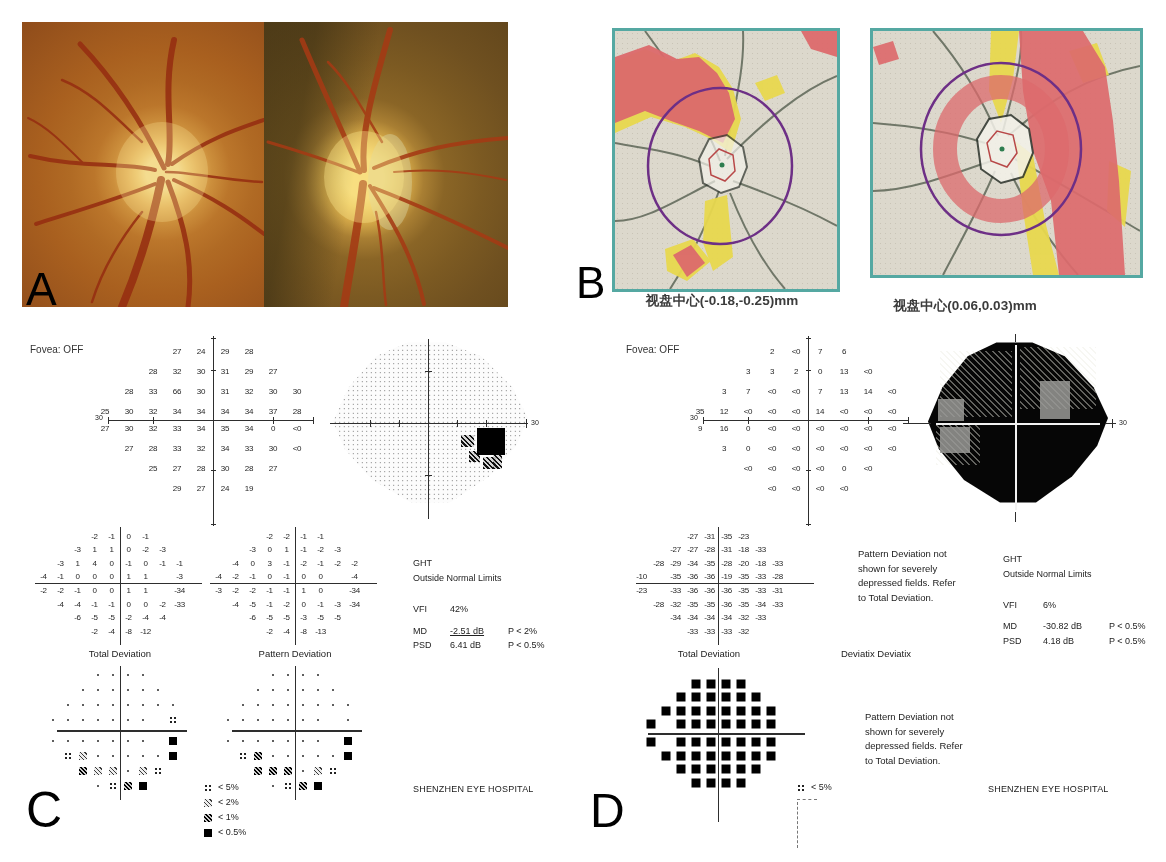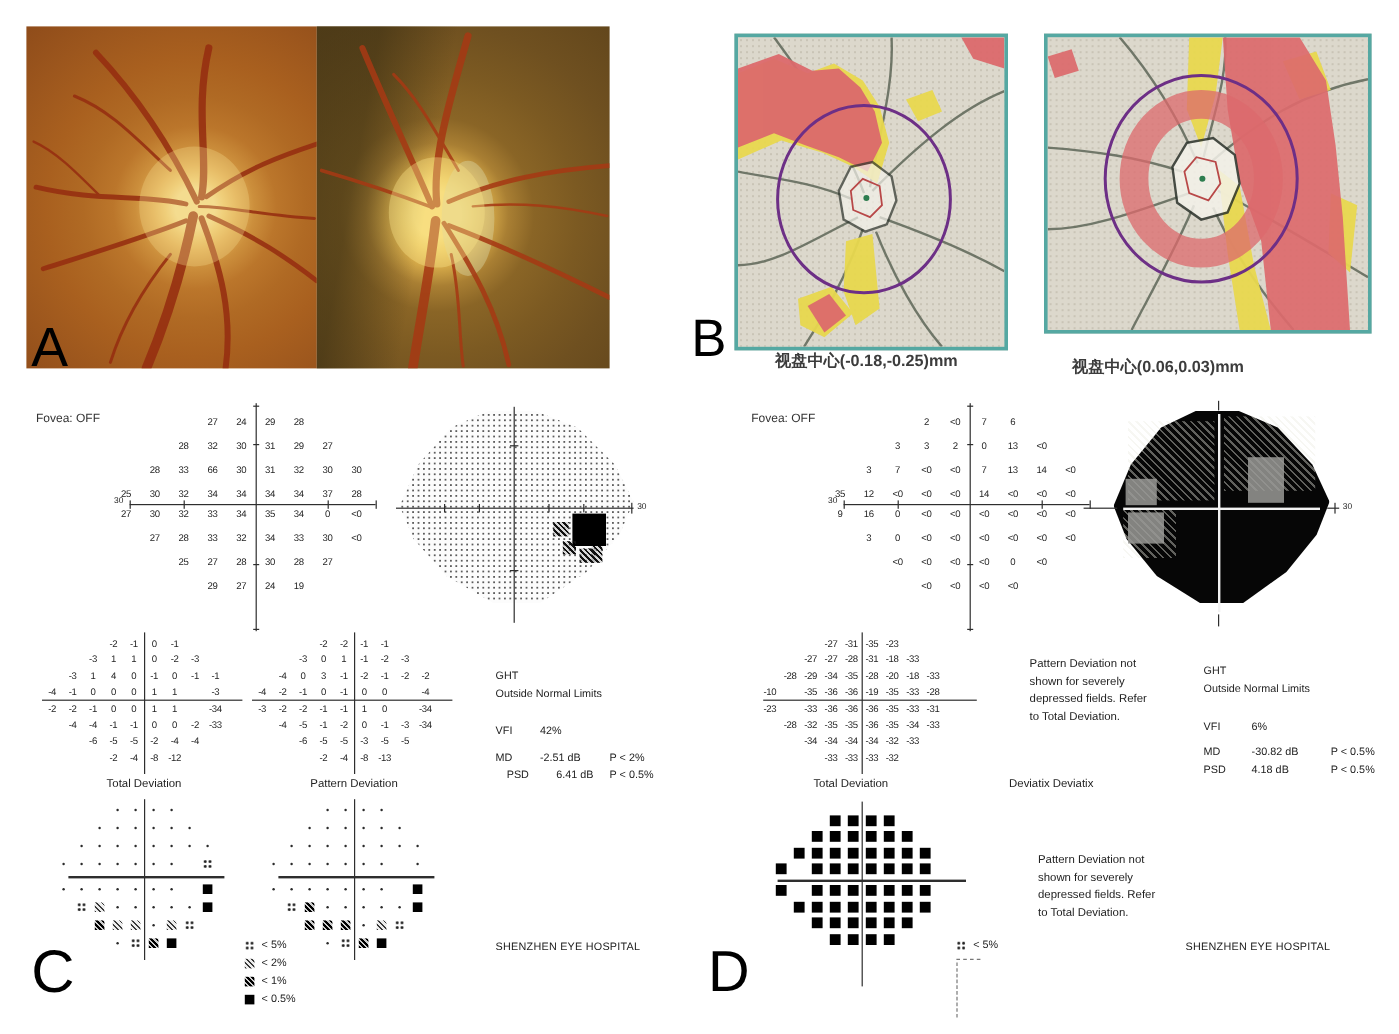--- a/index.html
+++ b/index.html
@@ -375,23 +375,23 @@
   <div class="gridtitle" style="left:295px;top:648px;">Pattern Deviation</div>
 
   <div class="tblock" style="left:413px;top:556px;">
     <div>GHT</div>
     <div>Outside Normal Limits</div>
   </div>
   <div class="stat" style="left:413px;top:604px;">
     <span class="sl" style="width:37px;">VFI</span><span>42%</span>
   </div>
   <div class="stat" style="left:413px;top:626px;">
-    <span class="sl" style="width:37px;">MD</span><span class="sl" style="width:58px;">-2.51 dB</span><span>P &lt; 2%</span>
-  </div>
-  <div class="stat" style="left:413px;top:640px;text-align:center;">
+    <span class="sl" style="width:37px;">MD</span><span class="sl" style="width:58px;text-decoration:underline;">-2.51 dB</span><span>P &lt; 2%</span>
+  </div>
+  <div class="stat" style="left:413px;top:640px;">
     <span class="sl" style="width:37px;">PSD</span><span class="sl" style="width:58px;">6.41 dB</span><span>P &lt; 0.5%</span>
   </div>
 
   <div class="vf" style="left:40px;top:660px;width:170px;height:150px;">
       <div class="axis v" style="left: 80px; top: 6px; height: 134px;"></div>
       <div class="axis h thick" style="left: 17px; top: 70px; width: 130px;"></div>
       <span class="sym sn" style="left: 57.5px; top: 15px;"></span>
       <span class="sym sn" style="left: 72.5px; top: 15px;"></span>
       <span class="sym sn" style="left: 87.5px; top: 15px;"></span>
       <span class="sym sn" style="left: 102.5px; top: 15px;"></span>

